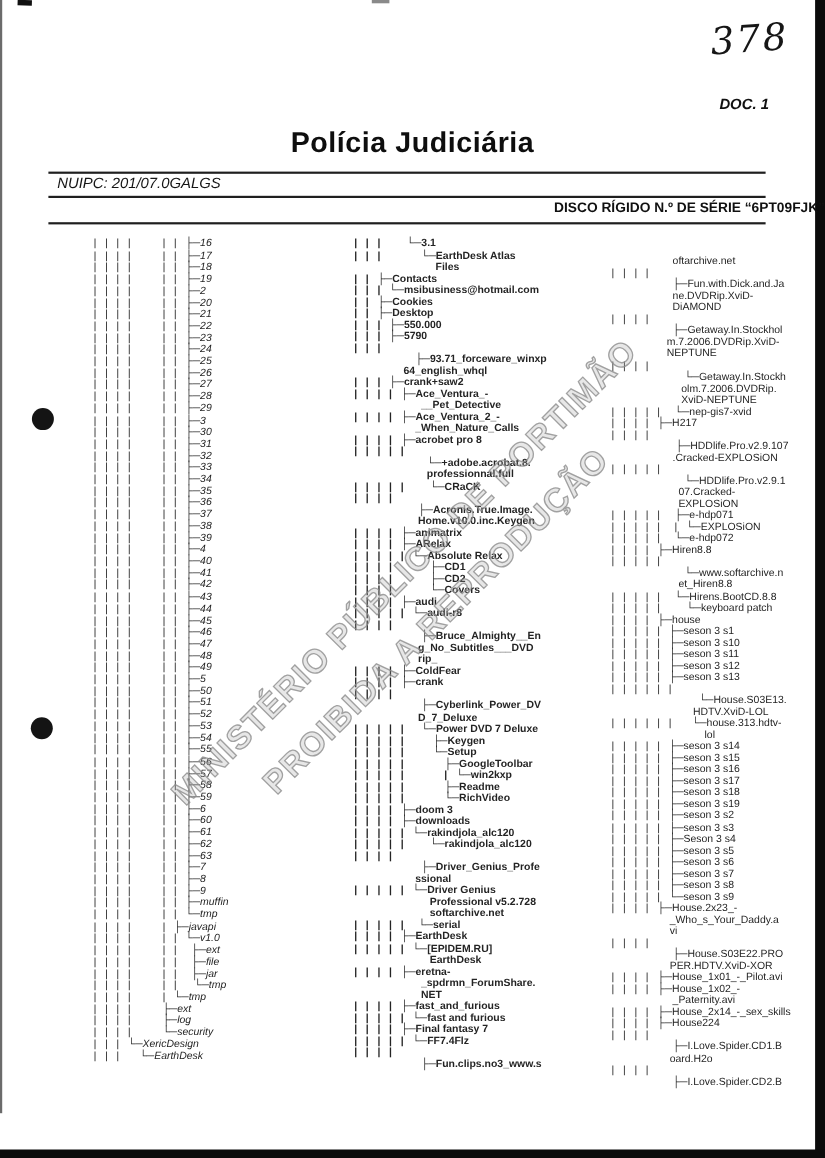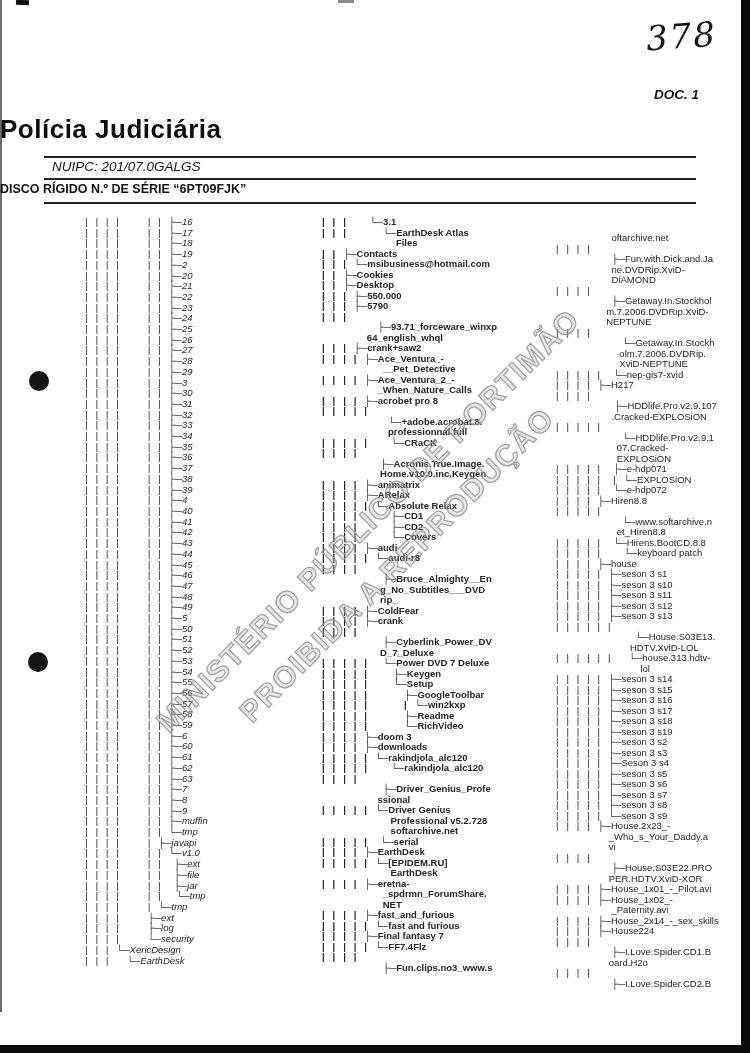--- a/index.html
+++ b/index.html
@@ -12,32 +12,32 @@
     position:absolute; left:646px; top:16px;
     font-family:"DejaVu Serif",serif; font-style:italic;
     font-size:34px; letter-spacing:2px; color:#161616;
     transform:rotate(-4deg);
   }
   .doc-label {
     position:absolute; left:654px; top:87px;
     font-size:13.5px; font-weight:bold; color:#111;font-style:italic;
   }
   .title {
-    position:absolute; left:0; top:114px; width:750px; text-align:left;
+    position:absolute; left:0; top:114px; width:750px; text-align:center;
     font-size:26px; font-weight:bold; color:#0e0e0e; letter-spacing:0.5px;
   }
   .rule { position:absolute; left:44px; width:652px; height:2px; background:#1f1f1f; }
   #rule1 { top:156px; }
   #rule2 { top:178px; }
   #rule3 { top:202px; }
   .nuipc {
     position:absolute; left:52px; top:159px; font-size:13.5px; color:#151515;font-style:italic;
   }
   .subject {
-    position:absolute; left:0; top:182px; width:750px; text-align:left;
+    position:absolute; left:0; top:182px; width:750px; text-align:right;
     font-size:12.5px; font-weight:bold; color:#101010;
   }
   .tree {
     position:absolute; top:217px; white-space:pre;
     font-size:9.5px; line-height:10.5px; color:#242424;
   }
   #tree-col1 { left:85px;  line-height:10.7px;font-style:italic; }
   #tree-col2 { left:322px;font-weight:bold; }
   #tree-col3 { left:556px;margin-top:16px; }
   .wm {

